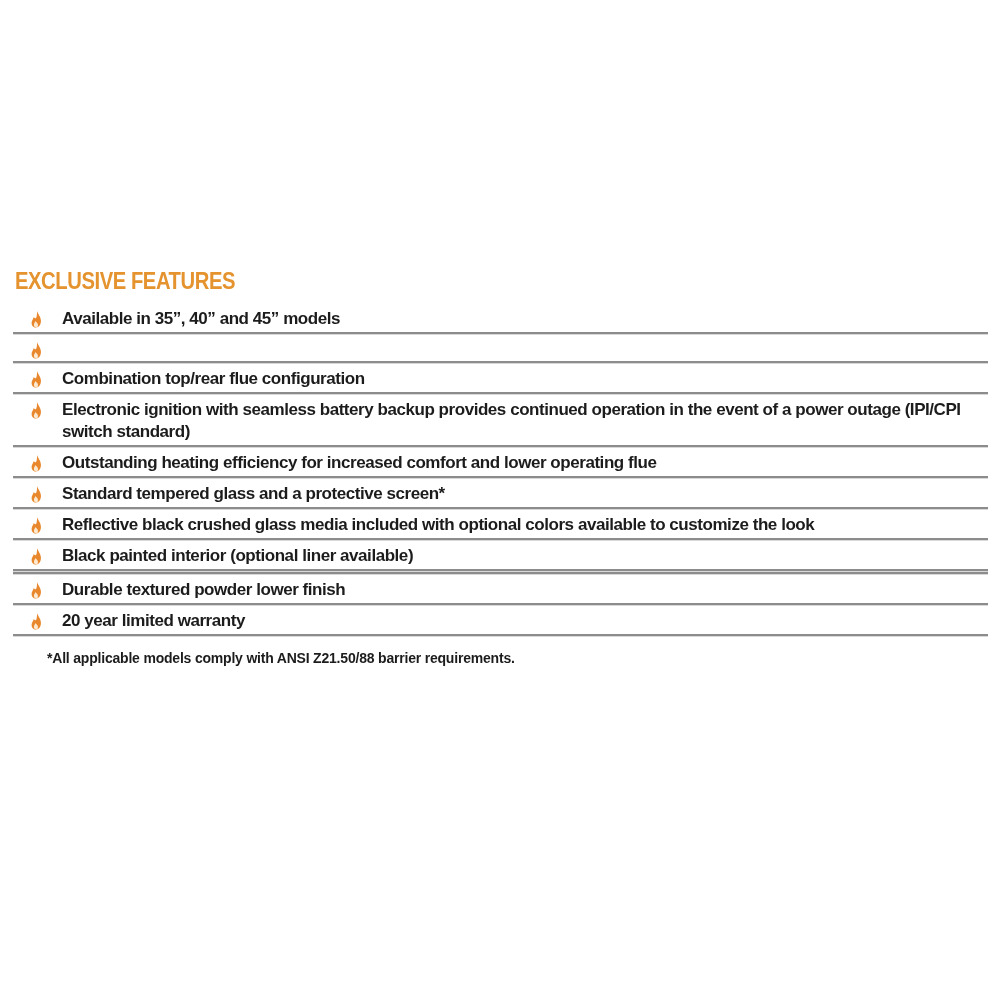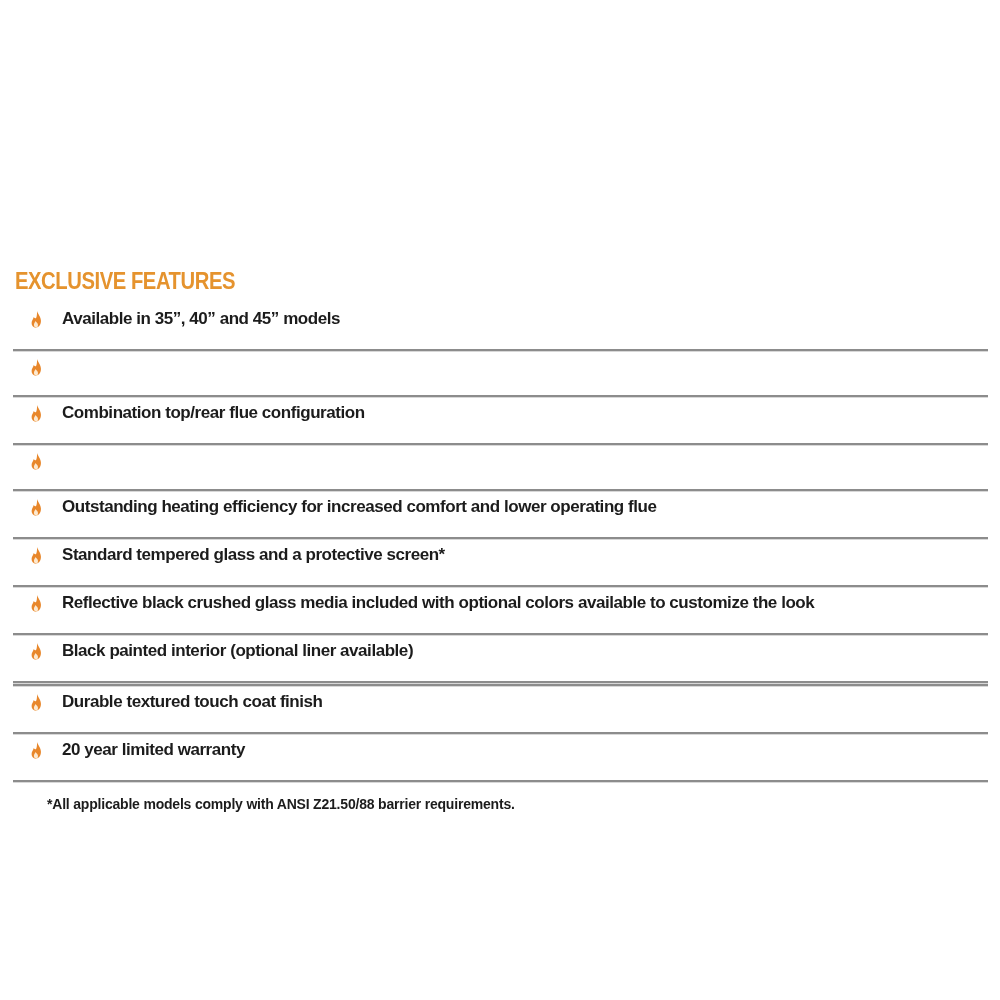--- a/index.html
+++ b/index.html
@@ -33,21 +33,21 @@
     font-weight: bold;
     letter-spacing: -0.5px;
     color: #E5932E;
     transform: scaleX(0.88);
     transform-origin: left bottom;
     white-space: nowrap;
   }
   .feature-row {
     display: flex;
     align-items: flex-start;
-    padding: 4px 0 19px 0;
+    padding: 4px 0 2px 0;
   }
   .flame {
     flex: 0 0 auto;
     width: 13px;
     height: 17px;
     margin-left: 17px;
     margin-top: 3px;
   }
   .flame svg { display: block; }
   .feature-text {
@@ -113,20 +113,21 @@
     </div>
     <div class="divider"></div>
 
     <div class="feature-row">
       <span class="flame">
           <svg width="13" height="17" viewBox="0 0 13 17">
             <path fill="#E8872B" d="M7.2 0 C7.6 2.8 10.6 5.2 10.9 9.3 C11.2 13.4 9.1 16.3 6.3 16.6 C3.5 16.9 1.5 14.7 1.6 11.9 C1.7 9.7 3.2 8.2 3.8 6 C4.5 7.3 5.6 7.8 6.2 6.7 C6.9 5.4 7 2.9 7.2 0 Z"></path>
             <path fill="#FDE9CF" d="M6.2 16.6 C4.8 16.6 3.8 15.4 3.9 13.8 C4 12.4 5 11.5 5.6 10.1 C6.2 11.5 8 12.2 8 13.9 C8 15.5 7.2 16.6 6.2 16.6 Z"></path>
           </svg>
         </span>
+      <p class="feature-text">Electronic ignition with seamless battery backup provides continued operation in the event of a power outage (IPI/CPI switch standard)</p>
     </div>
     <div class="divider"></div>
 
     <div class="feature-row">
       <span class="flame">
           <svg width="13" height="17" viewBox="0 0 13 17">
             <path fill="#E8872B" d="M7.2 0 C7.6 2.8 10.6 5.2 10.9 9.3 C11.2 13.4 9.1 16.3 6.3 16.6 C3.5 16.9 1.5 14.7 1.6 11.9 C1.7 9.7 3.2 8.2 3.8 6 C4.5 7.3 5.6 7.8 6.2 6.7 C6.9 5.4 7 2.9 7.2 0 Z"></path>
             <path fill="#FDE9CF" d="M6.2 16.6 C4.8 16.6 3.8 15.4 3.9 13.8 C4 12.4 5 11.5 5.6 10.1 C6.2 11.5 8 12.2 8 13.9 C8 15.5 7.2 16.6 6.2 16.6 Z"></path>
           </svg>
         </span>
@@ -169,21 +170,21 @@
 
     <div class="divider"></div>
 
     <div class="feature-row">
       <span class="flame">
           <svg width="13" height="17" viewBox="0 0 13 17">
             <path fill="#E8872B" d="M7.2 0 C7.6 2.8 10.6 5.2 10.9 9.3 C11.2 13.4 9.1 16.3 6.3 16.6 C3.5 16.9 1.5 14.7 1.6 11.9 C1.7 9.7 3.2 8.2 3.8 6 C4.5 7.3 5.6 7.8 6.2 6.7 C6.9 5.4 7 2.9 7.2 0 Z"></path>
             <path fill="#FDE9CF" d="M6.2 16.6 C4.8 16.6 3.8 15.4 3.9 13.8 C4 12.4 5 11.5 5.6 10.1 C6.2 11.5 8 12.2 8 13.9 C8 15.5 7.2 16.6 6.2 16.6 Z"></path>
           </svg>
         </span>
-      <p class="feature-text">Durable textured touch coat finish</p>
+      <p class="feature-text">Durable textured powder lower finish</p>
     </div>
     <div class="divider"></div>
 
     <div class="feature-row">
       <span class="flame">
           <svg width="13" height="17" viewBox="0 0 13 17">
             <path fill="#E8872B" d="M7.2 0 C7.6 2.8 10.6 5.2 10.9 9.3 C11.2 13.4 9.1 16.3 6.3 16.6 C3.5 16.9 1.5 14.7 1.6 11.9 C1.7 9.7 3.2 8.2 3.8 6 C4.5 7.3 5.6 7.8 6.2 6.7 C6.9 5.4 7 2.9 7.2 0 Z"></path>
             <path fill="#FDE9CF" d="M6.2 16.6 C4.8 16.6 3.8 15.4 3.9 13.8 C4 12.4 5 11.5 5.6 10.1 C6.2 11.5 8 12.2 8 13.9 C8 15.5 7.2 16.6 6.2 16.6 Z"></path>
           </svg>
         </span>

